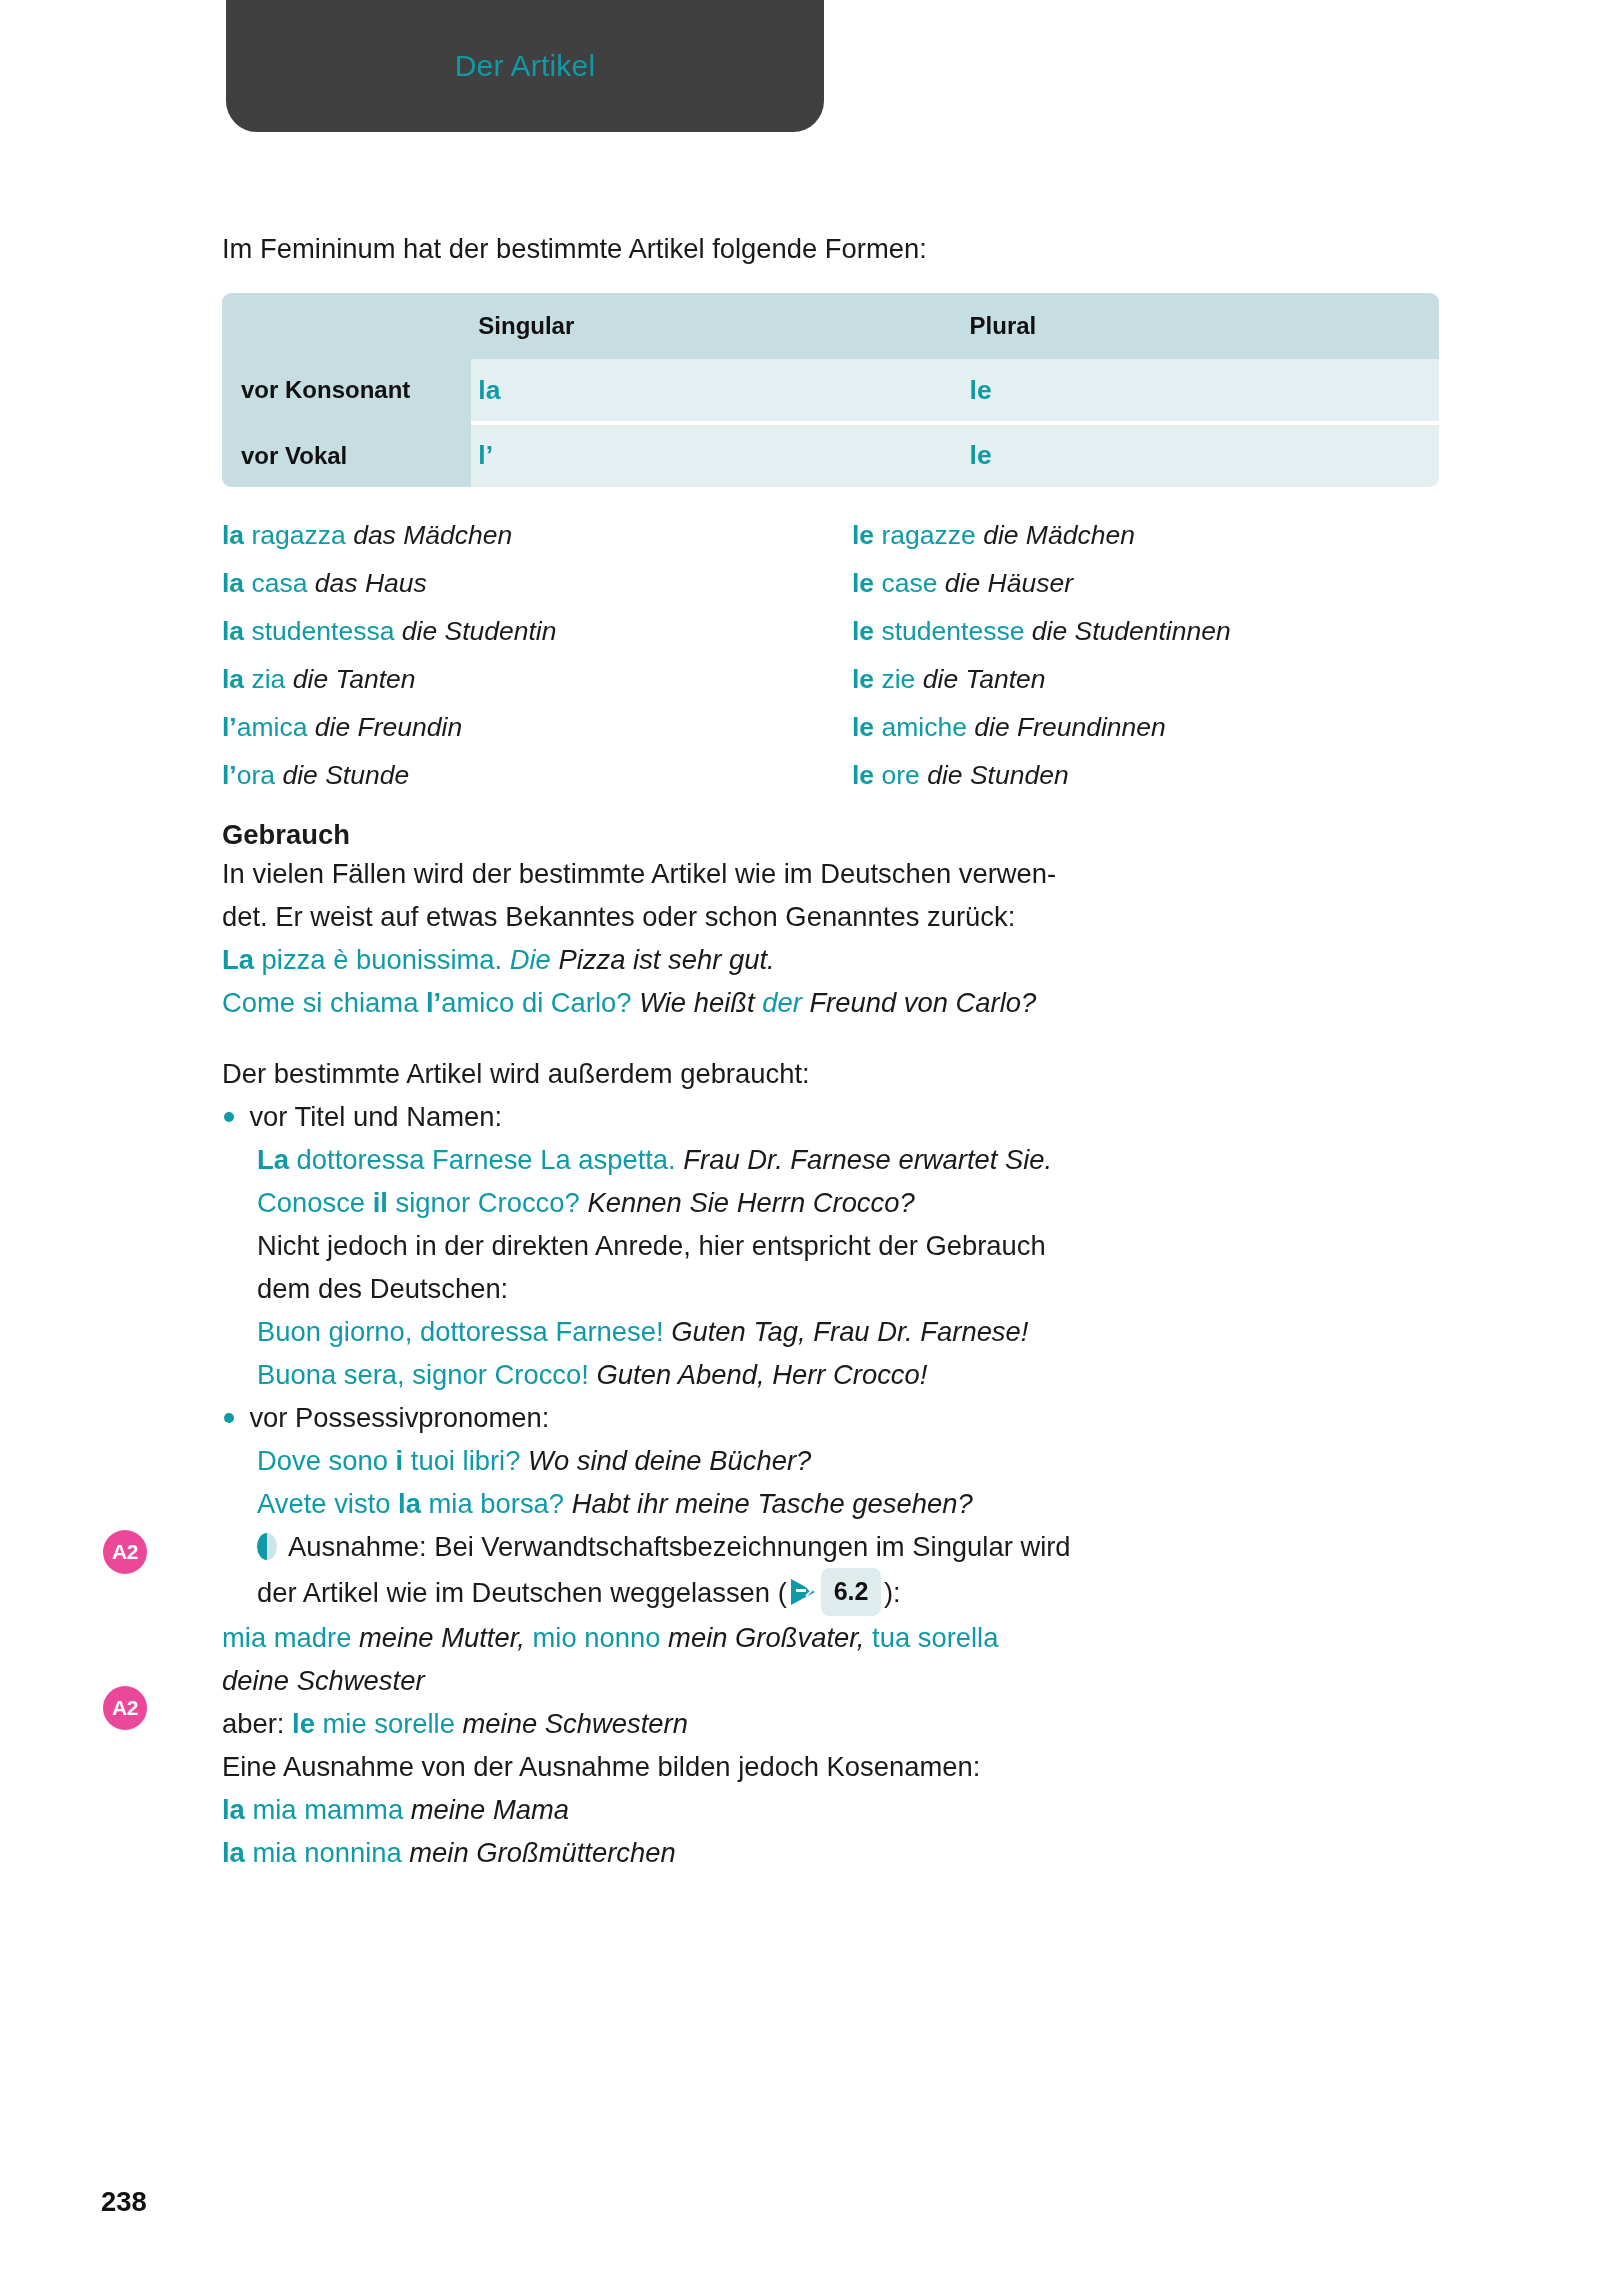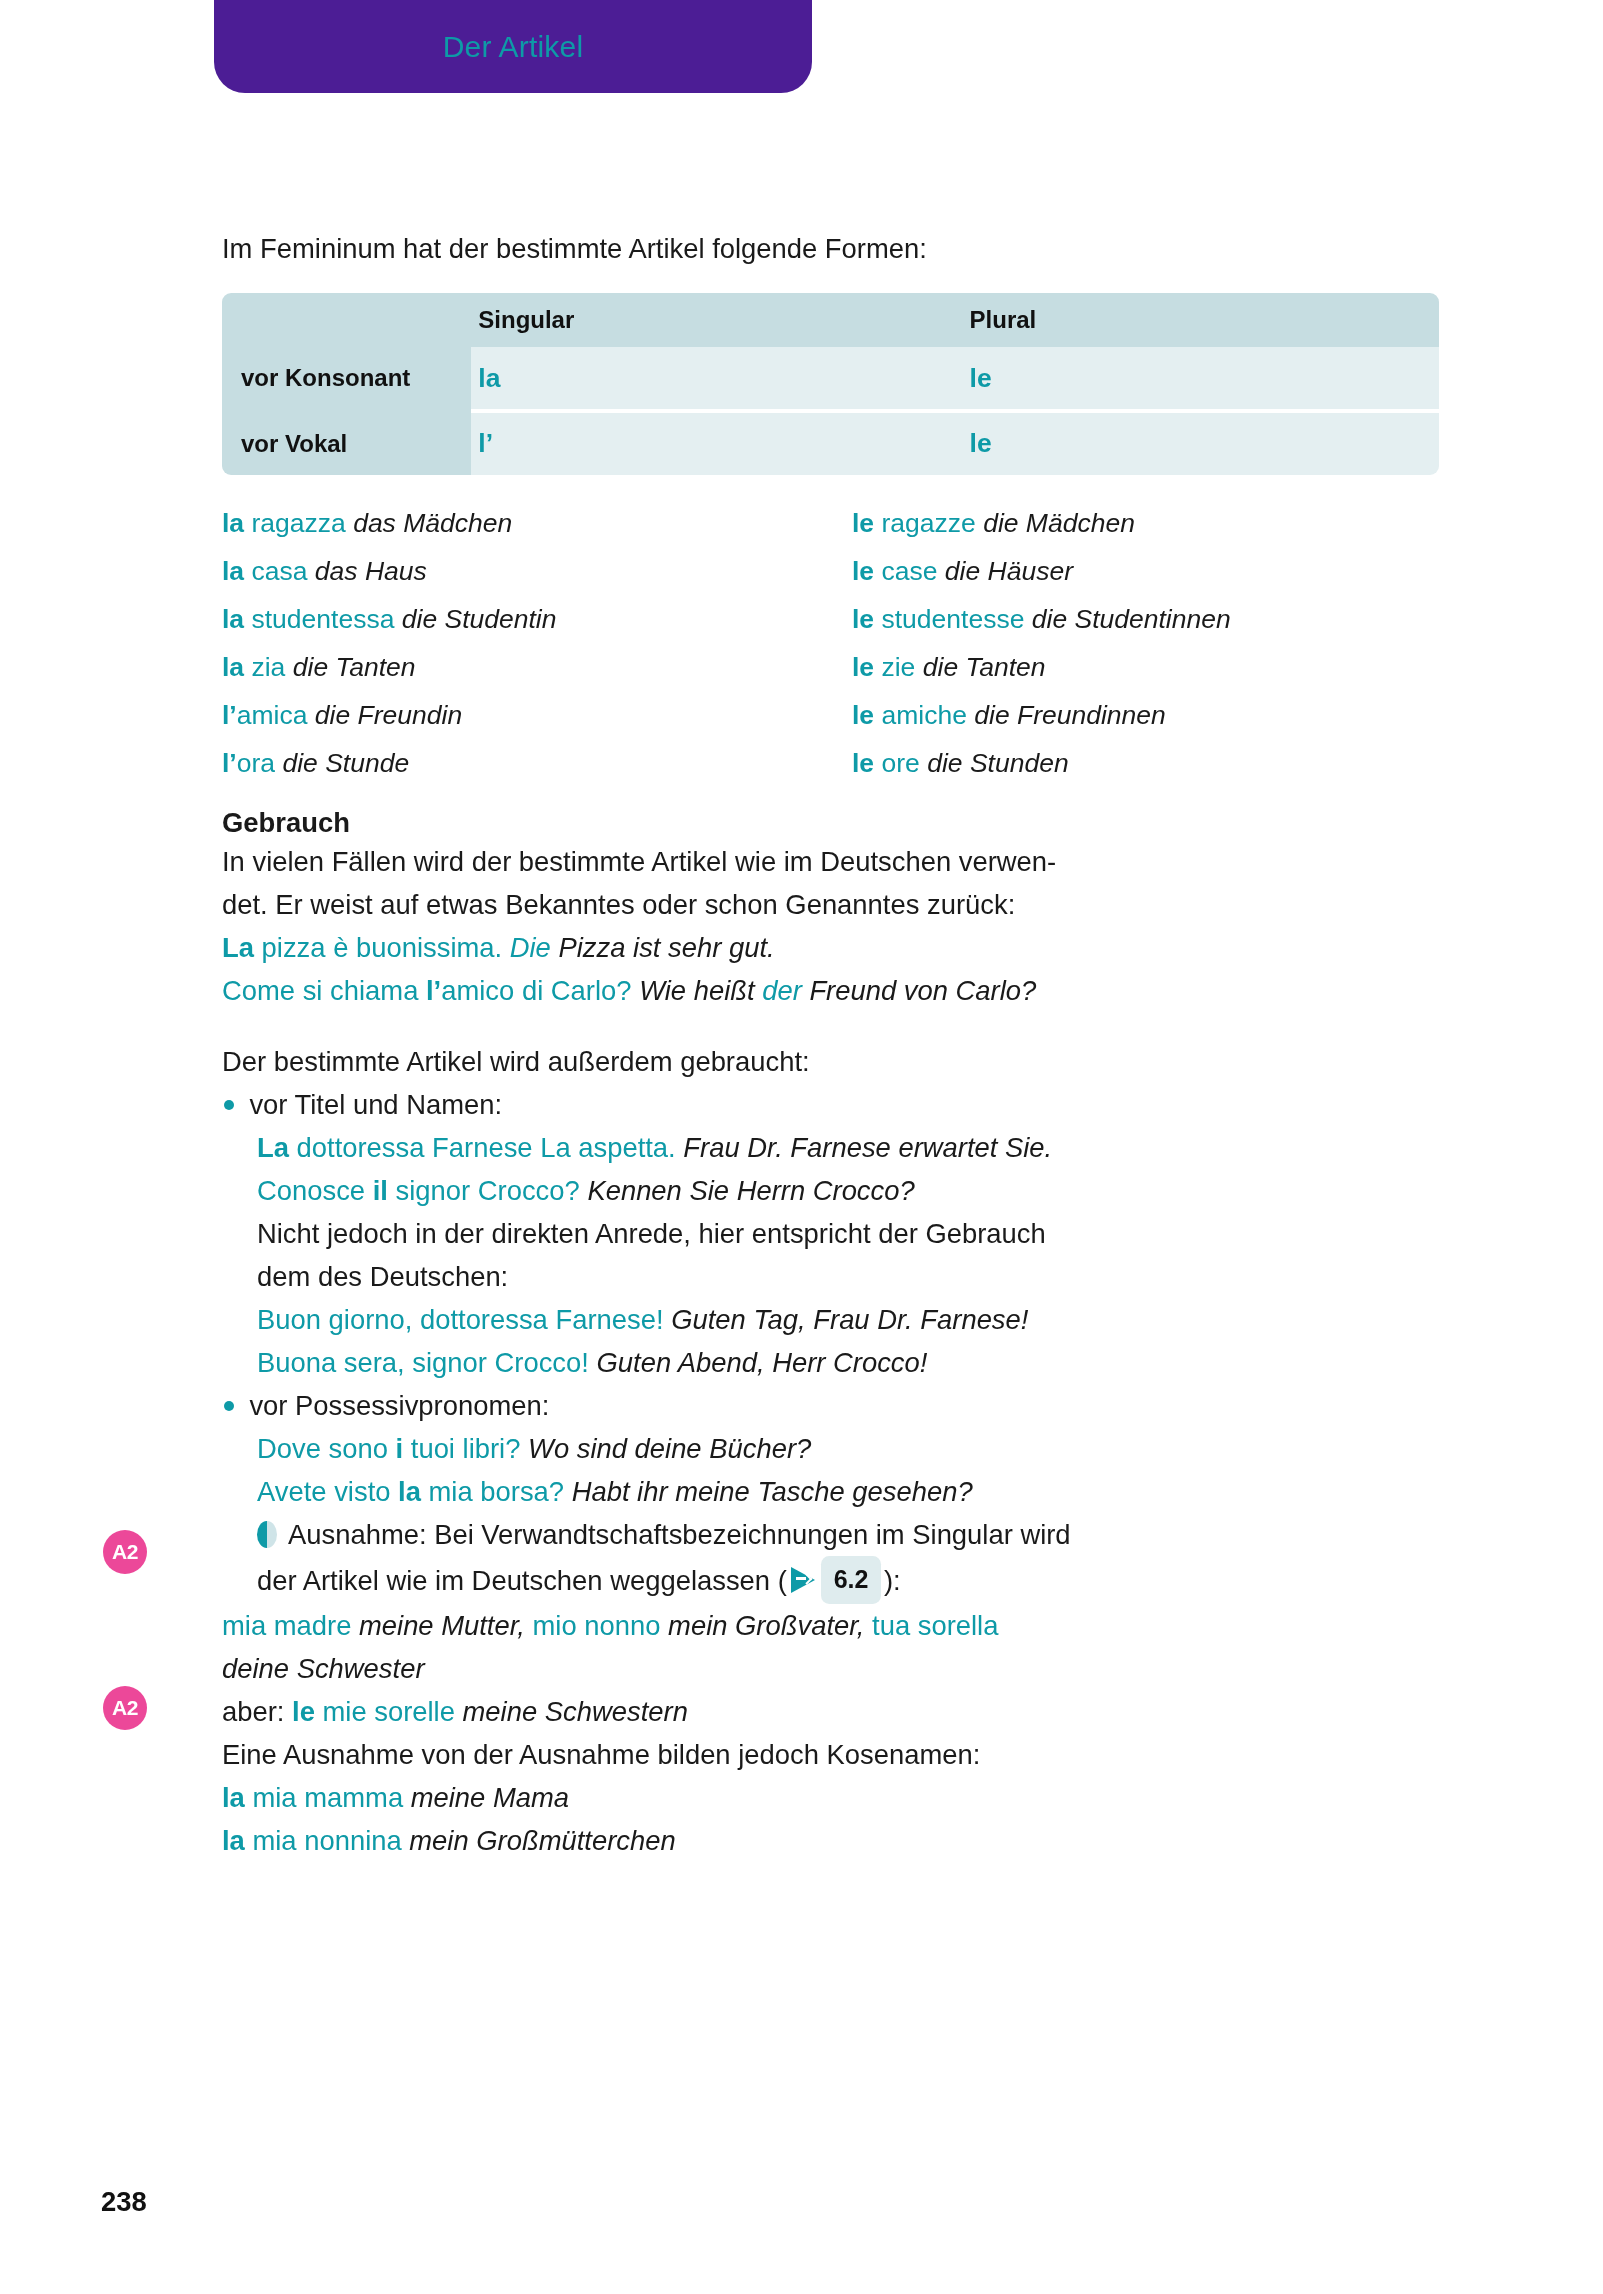--- a/index.html
+++ b/index.html
@@ -12,25 +12,25 @@
     height: 2294px;
     position: relative;
     font-family: "Liberation Sans", sans-serif;
     color: #1a1a1a;
     -webkit-font-smoothing: antialiased;
   }
 
   
   .header-tab {
     position: absolute;
-    left: 214px;
+    left: 226px;
     top: 0;
     width: 598px;
-    height: 93px;
-    background: #4c1d95;
+    height: 132px;
+    background: #404040;
     border-bottom-left-radius: 31px;
     border-bottom-right-radius: 31px;
     display: flex;
     align-items: center;
     justify-content: center;
   }
   .header-tab-title {
     color: #0e9aa7;
     font-size: 30px;
     letter-spacing: 0.2px;
@@ -64,21 +64,21 @@
     border-spacing: 0;
     margin-bottom: 24px;
   }
   .tbl td, .tbl th {
     padding: 0;
     text-align: left;
     vertical-align: middle;
   }
   .thead-row th {
     background: #c6dde1;
-    height: 54px;
+    height: 66px;
     font-size: 24px;
     font-weight: bold;
     color: #111;
   }
   .thead-row th.c0 {
     width: 249px;
     border-top-left-radius: 9.1px;
   }
   .thead-row th.c1 { width: 484px; padding-left: 7.3px; }
   .thead-row th.c2 { border-top-right-radius: 9.1px; padding-left: 7.3px; }

